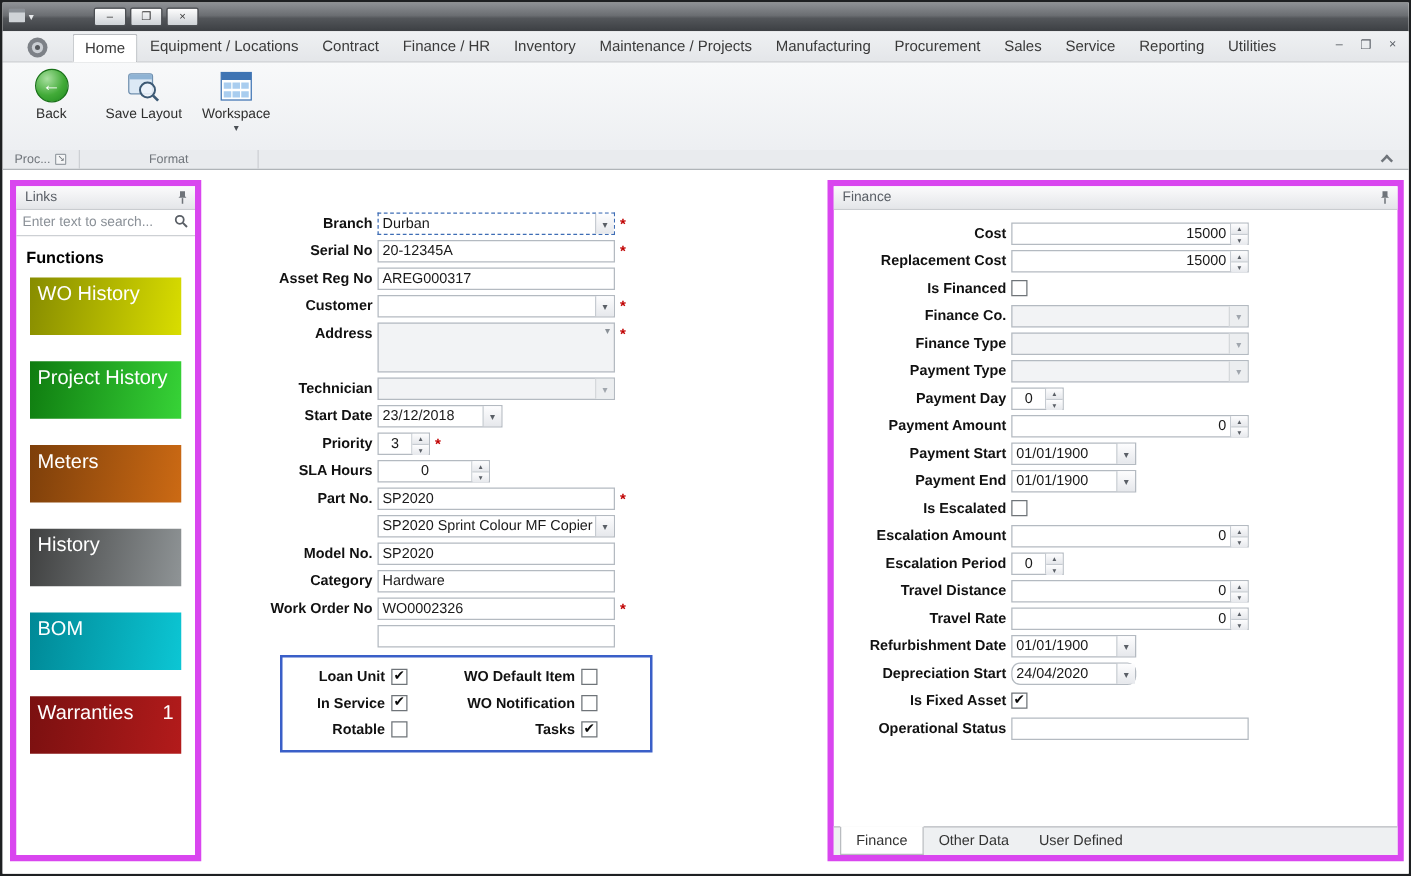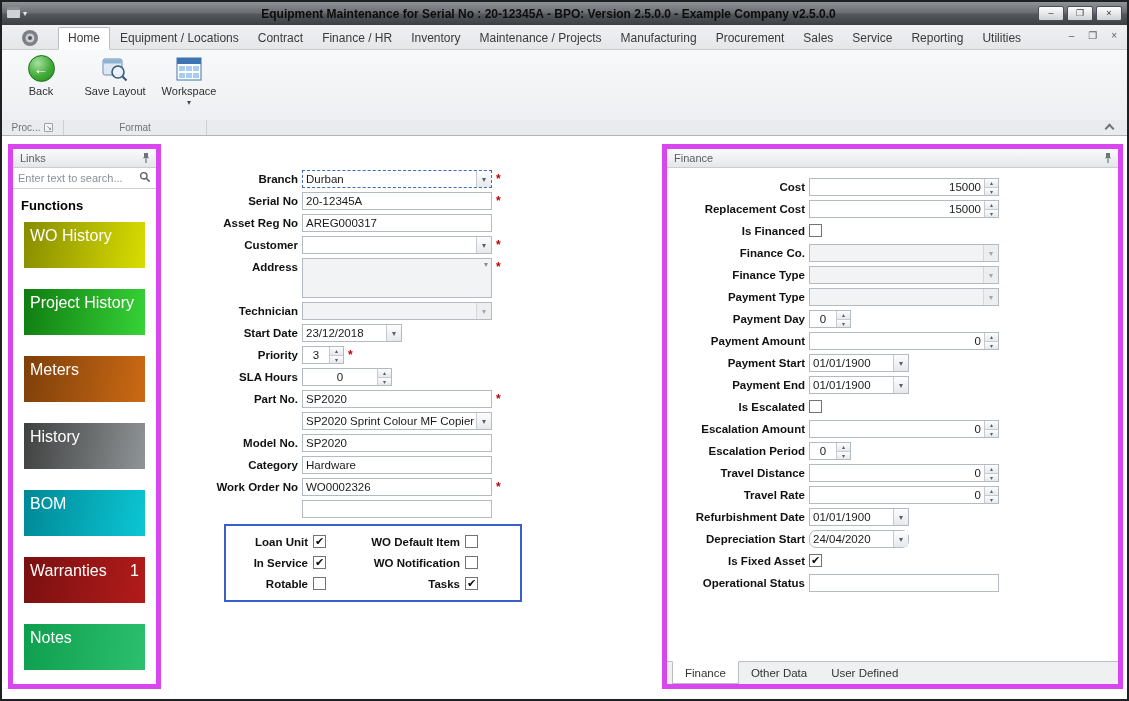--- a/index.html
+++ b/index.html
@@ -96,37 +96,36 @@
 <div class="window">
 
   <div class="titlebar">
     <div class="tb-left">
       <span><svg width="13" height="11" viewBox="0 0 13 11">
             <rect width="13" height="11" rx="1" fill="#cfd3d7"></rect>
             <rect width="13" height="3" fill="#8a8f95"></rect>
           </svg></span>
       <span class="qat-dd">▾</span>
     </div>
-    <div class="tb-title">Equipment Maintenance for Serial No : 20-12345A - BPO: Version 2.5.0.0 - Example Company v2.5.0.0</div>
     <div class="tb-btns">
       <span class="tb-btn">–</span>
       <span class="tb-btn">❐</span>
       <span class="tb-btn">×</span>
     </div>
   </div>
 
   <div class="tabrow">
     <span class="applogo">
       <svg width="26" height="20" viewBox="0 0 26 20">
           <circle cx="13" cy="10" r="8" fill="#7d8187"></circle>
           <circle cx="13" cy="10" r="4.5" fill="#caced3"></circle>
           <circle cx="13" cy="10" r="2" fill="#55585c"></circle>
         </svg>
     </span>
-    <span id="tabs" style="display:flex;align-items:flex-end;">
+    <span id="tabs" style="display:flex;">
         <span class="tab active">Home</span>
         <span class="tab">Equipment / Locations</span>
         <span class="tab">Contract</span>
         <span class="tab">Finance / HR</span>
         <span class="tab">Inventory</span>
         <span class="tab">Maintenance / Projects</span>
         <span class="tab">Manufacturing</span>
         <span class="tab">Procurement</span>
         <span class="tab">Sales</span>
         <span class="tab">Service</span>
@@ -222,23 +221,20 @@
           <div class="tile" style="background: linear-gradient(100deg, rgb(63, 64, 64), rgb(143, 148, 150));">
             <span class="tlabel">History</span>
           </div>
           <div class="tile" style="background: linear-gradient(100deg, rgb(0, 136, 150), rgb(12, 198, 212));">
             <span class="tlabel">BOM</span>
           </div>
           <div class="tile" style="background: linear-gradient(100deg, rgb(122, 16, 16), rgb(179, 27, 27));">
             <span class="tlabel">Warranties</span>
             <span class="tbadge">1</span>
           </div>
-          <div class="tile" style="background: linear-gradient(100deg, rgb(14, 158, 78), rgb(44, 192, 110));">
-            <span class="tlabel">Notes</span>
-          </div>
         </div>
     </div>
 
     <div class="mainform">
       <div id="form-fields">
           <div class="frow">
             <label class="flabel">Branch</label>
             <div class="fld combo focused">
               <span class="val">Durban</span>
               <span class="dbtn">▾</span>

